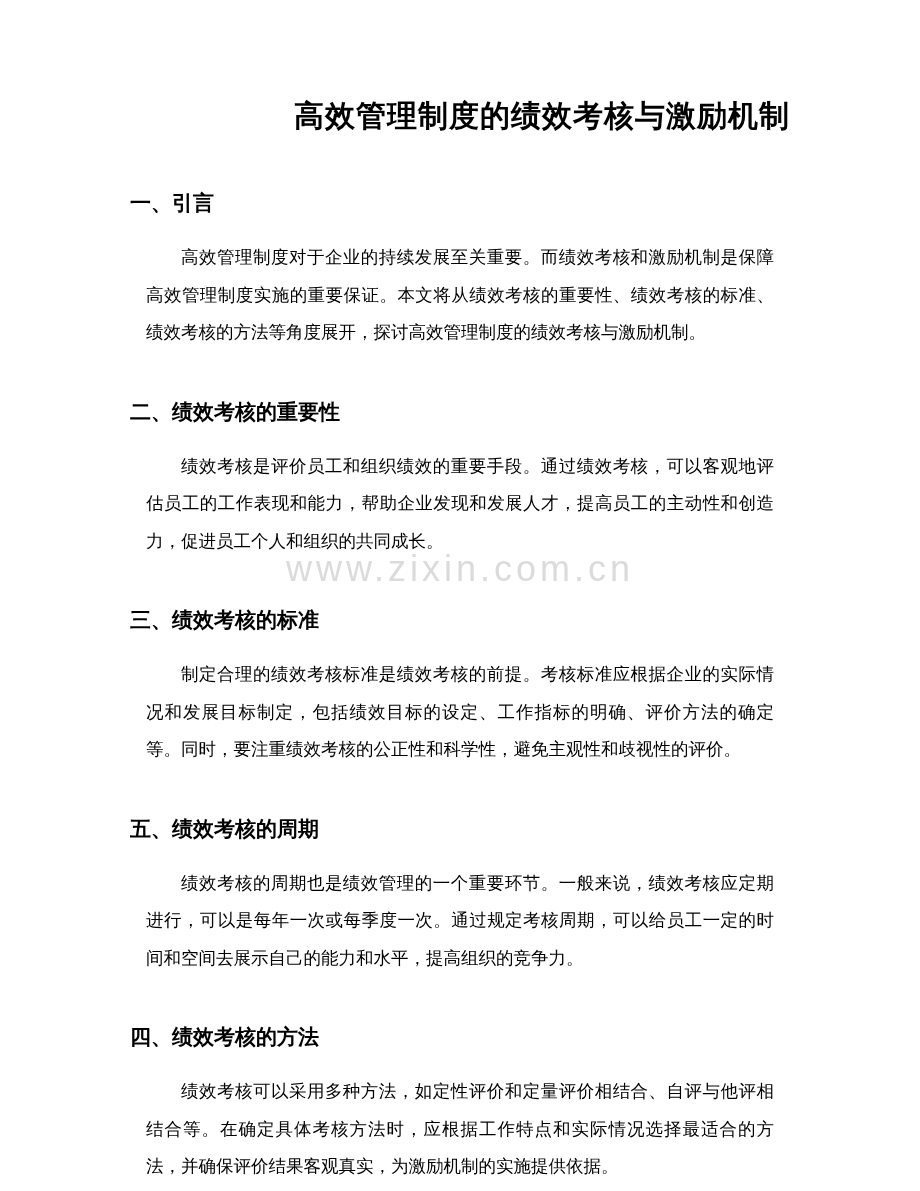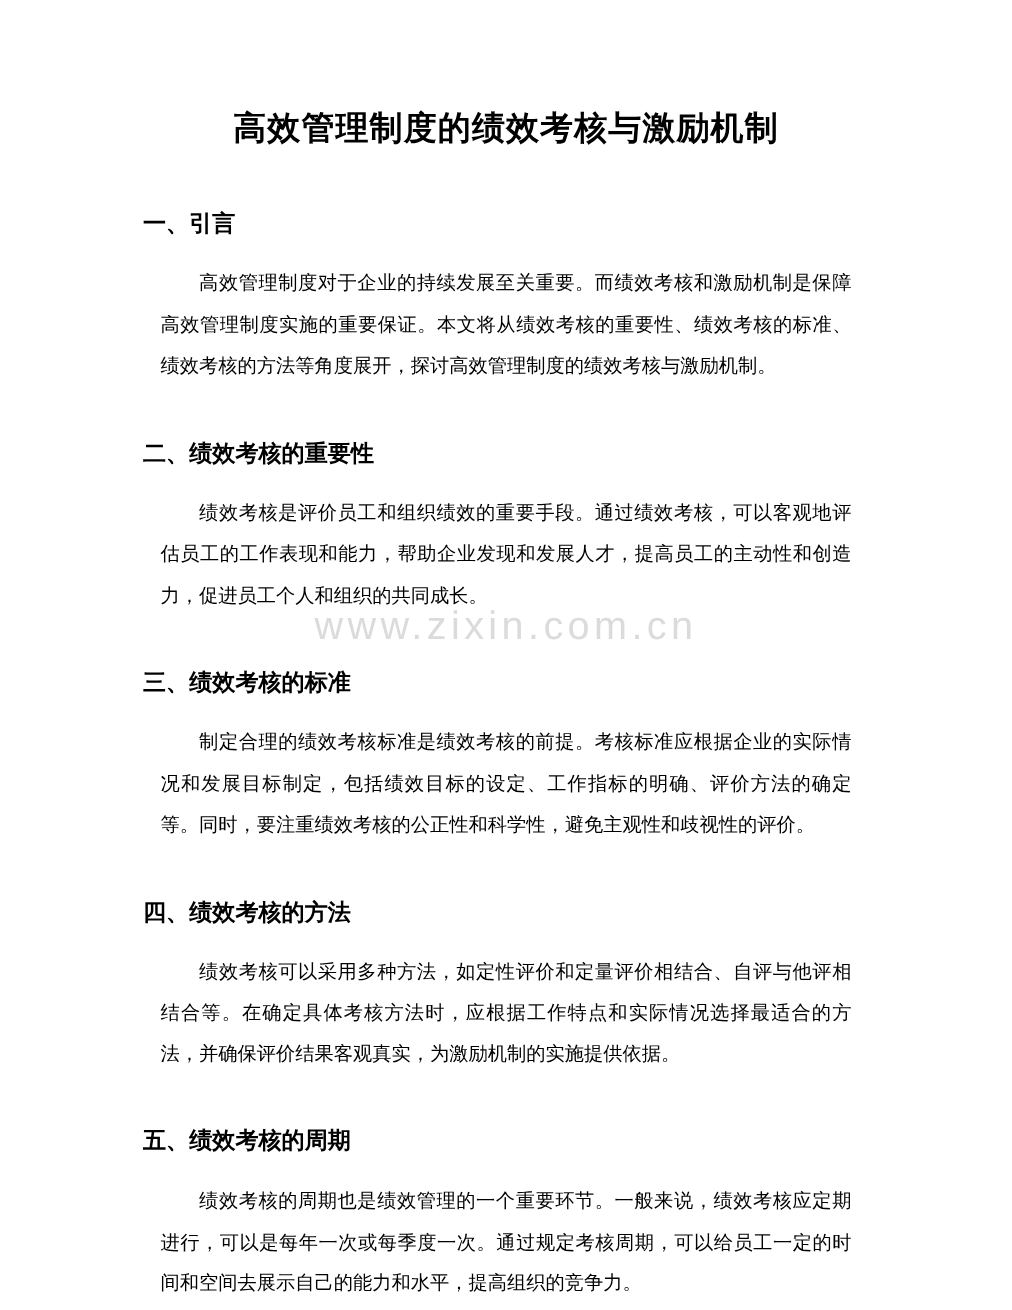--- a/index.html
+++ b/index.html
@@ -19,21 +19,21 @@
   }
   .content {
     position: relative;
     padding: 96px 130px 0 130px;
     z-index: 2;
   }
   .doc-title {
     font-family: "Liberation Sans", "DejaVu Sans", sans-serif;
     font-size: 30px;
     font-weight: bold;
-    text-align: center;
+    text-align: right;
     margin: 0 0 52px 0;
     letter-spacing: 1px;
   }
   .section-heading {
     font-family: "Liberation Sans", "DejaVu Sans", sans-serif;
     font-size: 21px;
     font-weight: bold;
     margin: 46px 0 22px 0;
   }
   .section:first-of-type .section-heading {
@@ -84,23 +84,23 @@
       <h2 class="section-heading">二、绩效考核的重要性</h2>
       <p class="section-body">绩效考核是评价员工和组织绩效的重要手段。通过绩效考核，可以客观地评估员工的工作表现和能力，帮助企业发现和发展人才，提高员工的主动性和创造力，促进员工个人和组织的共同成长。</p>
     </div>
 
     <div class="section">
       <h2 class="section-heading">三、绩效考核的标准</h2>
       <p class="section-body">制定合理的绩效考核标准是绩效考核的前提。考核标准应根据企业的实际情况和发展目标制定，包括绩效目标的设定、工作指标的明确、评价方法的确定等。同时，要注重绩效考核的公正性和科学性，避免主观性和歧视性的评价。</p>
     </div>
 
     <div class="section">
-      <h2 class="section-heading">四、绩效考核的方法</h2>
-      <p class="section-body">绩效考核可以采用多种方法，如定性评价和定量评价相结合、自评与他评相结合等。在确定具体考核方法时，应根据工作特点和实际情况选择最适合的方法，并确保评价结果客观真实，为激励机制的实施提供依据。</p>
+      <h2 class="section-heading">五、绩效考核的周期</h2>
+      <p class="section-body">绩效考核的周期也是绩效管理的一个重要环节。一般来说，绩效考核应定期进行，可以是每年一次或每季度一次。通过规定考核周期，可以给员工一定的时间和空间去展示自己的能力和水平，提高组织的竞争力。</p>
     </div>
 
     <div class="section">
-      <h2 class="section-heading">五、绩效考核的周期</h2>
-      <p class="section-body">绩效考核的周期也是绩效管理的一个重要环节。一般来说，绩效考核应定期进行，可以是每年一次或每季度一次。通过规定考核周期，可以给员工一定的时间和空间去展示自己的能力和水平，提高组织的竞争力。</p>
+      <h2 class="section-heading">四、绩效考核的方法</h2>
+      <p class="section-body">绩效考核可以采用多种方法，如定性评价和定量评价相结合、自评与他评相结合等。在确定具体考核方法时，应根据工作特点和实际情况选择最适合的方法，并确保评价结果客观真实，为激励机制的实施提供依据。</p>
     </div>
 
   </div>
 </div>
 
 </body></html>

